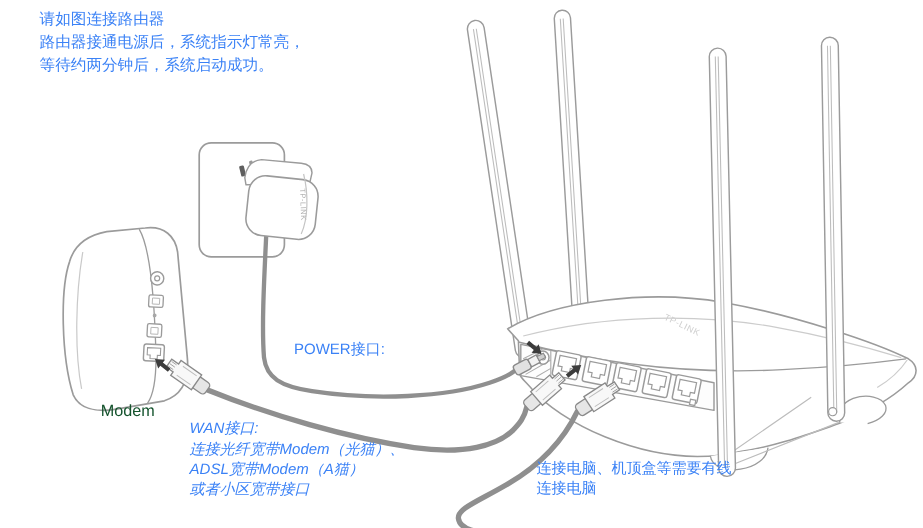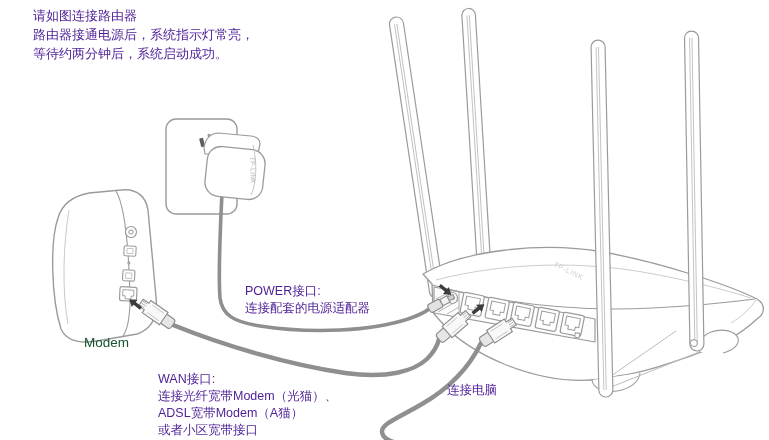--- a/index.html
+++ b/index.html
@@ -1,22 +1,22 @@
 <!DOCTYPE html>
 <html><head>
 <meta charset="utf-8">
 <style>
   html,body{margin:0;padding:0;background:#fff;}
   #stage{position:relative;width:769px;height:440px;background:#ffffff;overflow:hidden;
          font-family:"Liberation Sans","DejaVu Sans",sans-serif;}
   #art{position:absolute;left:0;top:0;}
-  .txt{position:absolute;color:#4c1d95;font-size:12.5px;line-height:17px;white-space:nowrap;}
+  .txt{position:absolute;color:#3b82f6;font-size:12.5px;line-height:17px;white-space:nowrap;}
   .intro{left:33px;top:6px;font-size:13px;line-height:19px;}
   .lbl-power{left:245px;top:283px;}
-  .lbl-wan{left:158px;top:371px;}
+  .lbl-wan{left:158px;top:349px;font-style:italic;}
   .lbl-lan{left:447px;top:382px;}
   .lbl-modem{left:84px;top:334px;font-size:13.5px;color:#14532d;}
 </style>
 </head>
 <body>
 
 <div id="stage">
 
 <svg id="art" width="769" height="440" viewBox="0 0 769 440">
   <defs>
@@ -148,27 +148,27 @@
   <div class="txt intro">
     <div>请如图连接路由器</div>
     <div>路由器接通电源后，系统指示灯常亮，</div>
     <div>等待约两分钟后，系统启动成功。</div>
   </div>
 
   <div class="txt lbl-modem">Modem</div>
 
   <div class="txt lbl-power">
     <div>POWER接口:</div>
-    <div>连接配套的电源适配器</div>
   </div>
 
   <div class="txt lbl-wan">
     <div>WAN接口:</div>
     <div>连接光纤宽带Modem（光猫）、</div>
     <div>ADSL宽带Modem（A猫）</div>
     <div>或者小区宽带接口</div>
   </div>
 
   <div class="txt lbl-lan">
+    <div>连接电脑、机顶盒等需要有线</div>
     <div>连接电脑</div>
   </div>
 
 </div>
 
 </body></html>

